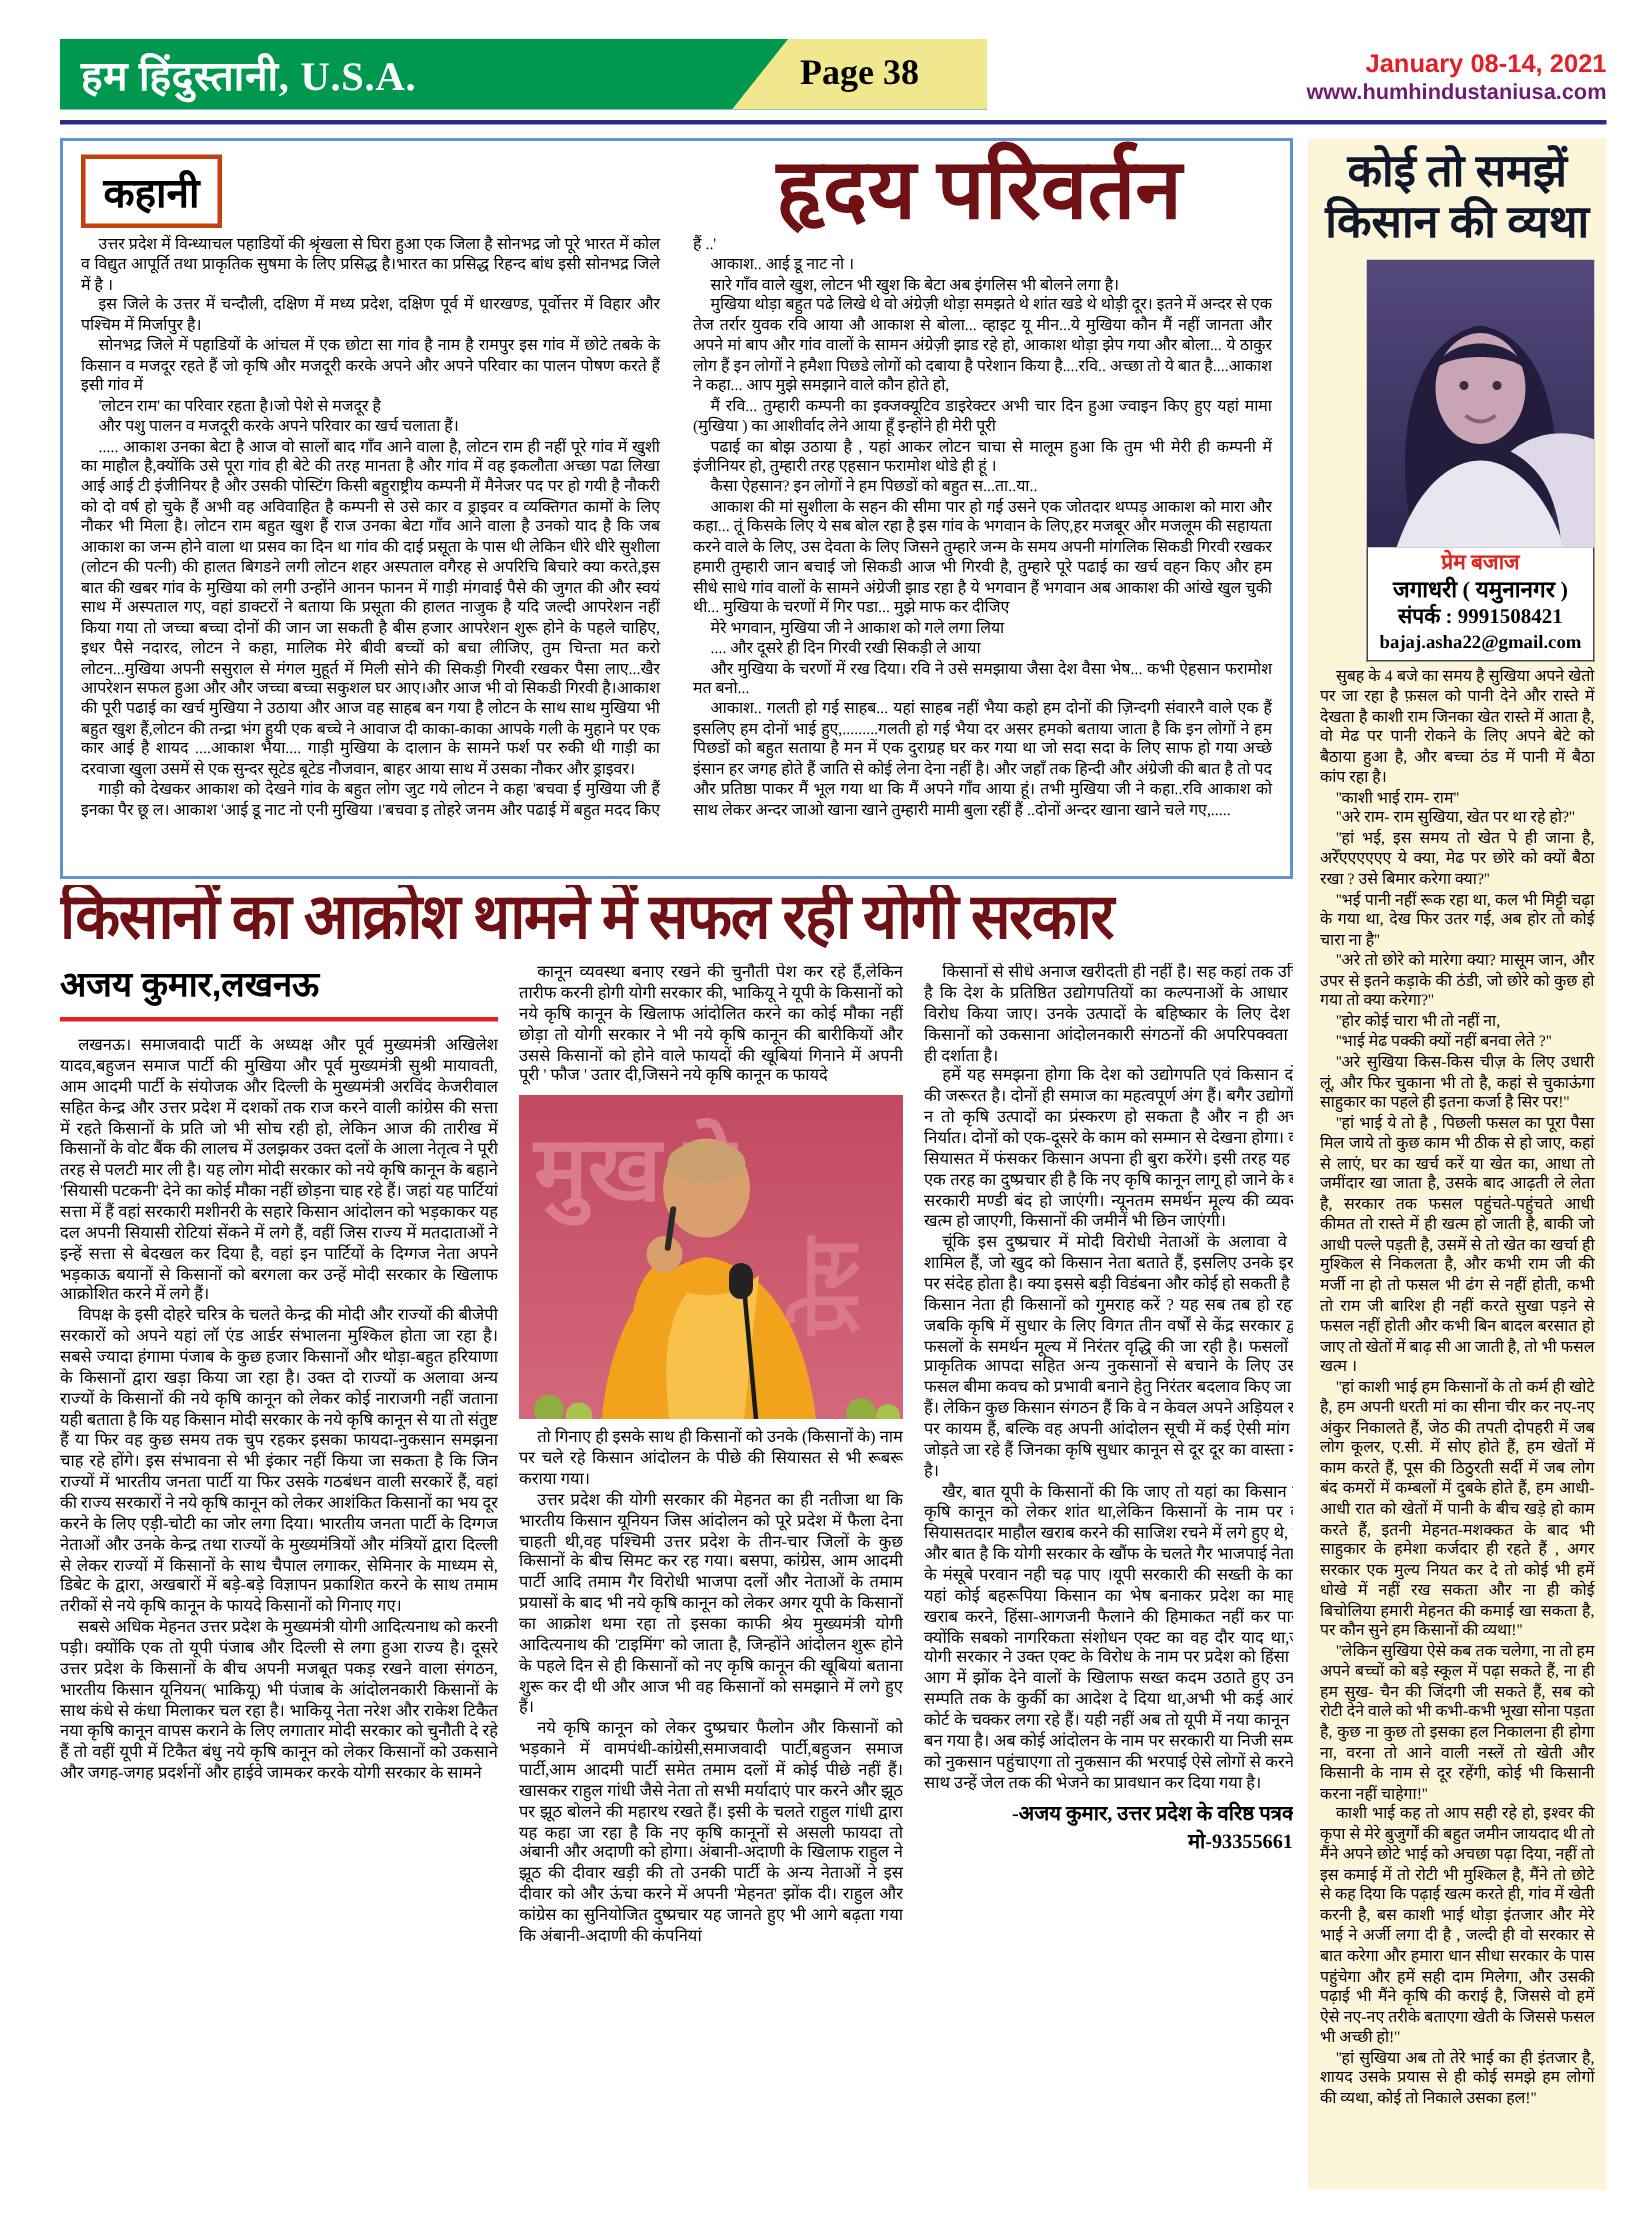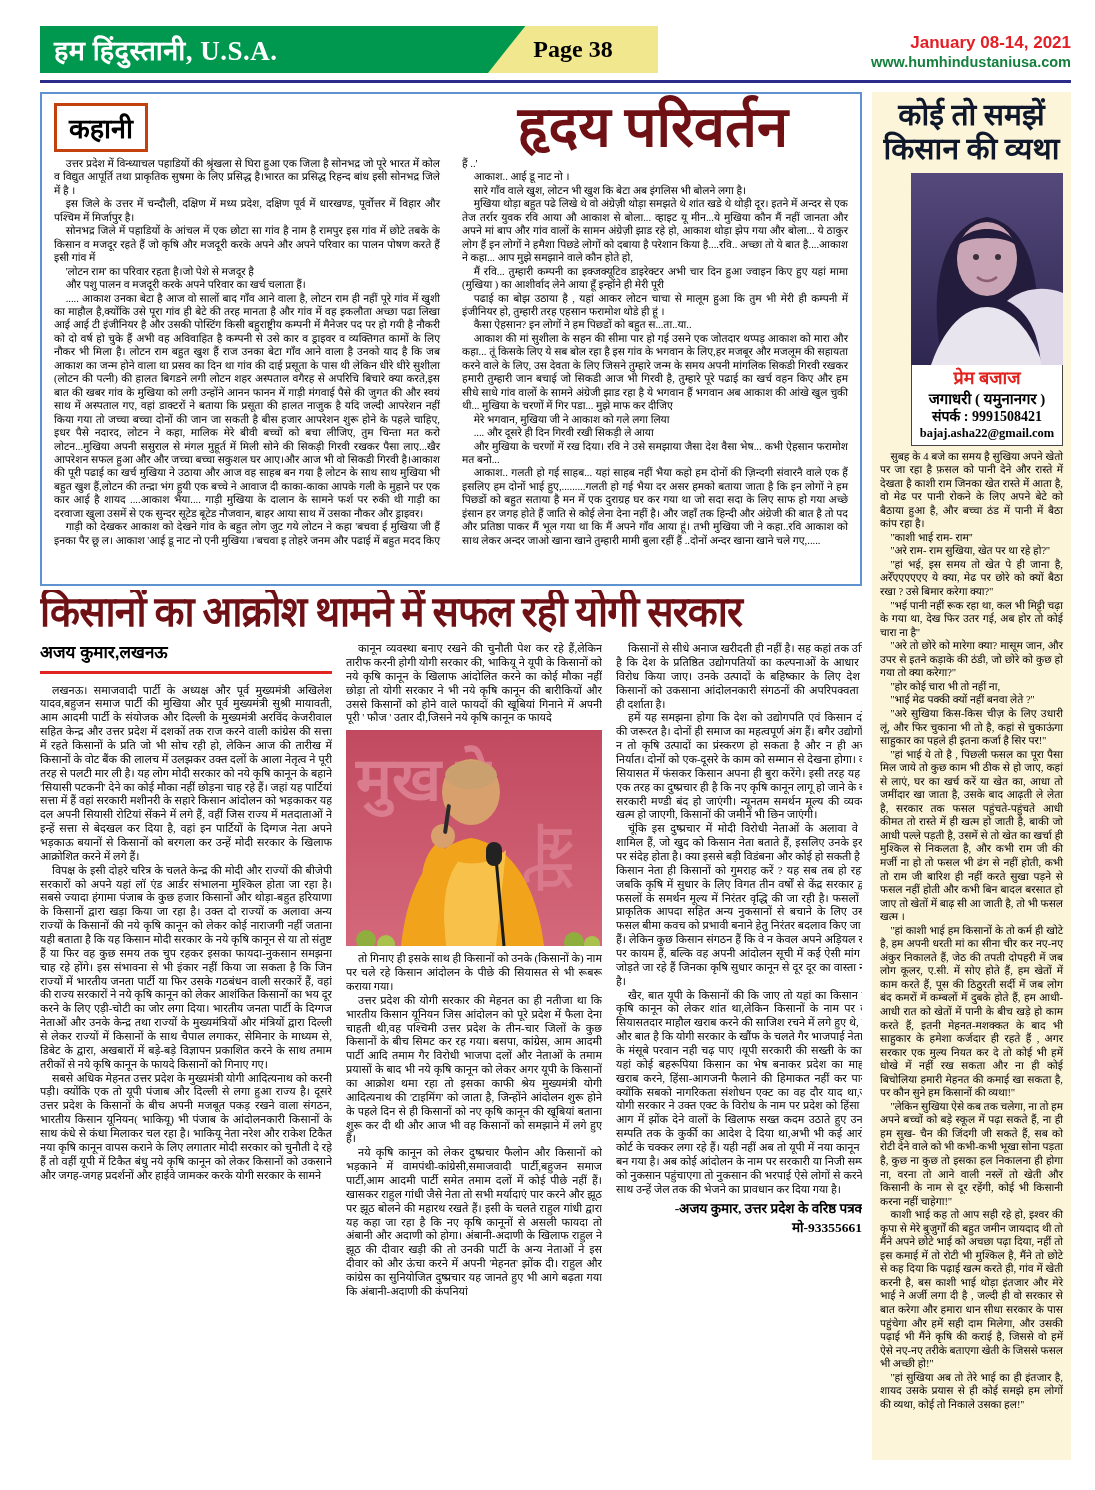--- a/index.html
+++ b/index.html
@@ -8,21 +8,21 @@
 
   
   .masthead-row { display:flex; align-items:flex-end; border-bottom:3px solid #2b2b8c; padding-bottom:7px; }
   .masthead-bar { position:relative; width:618px; height:47px; background:#00984f; display:flex; align-items:center; }
   .masthead-logo { color:#fff; font-weight:bold; font-size:27px; padding-left:14px; letter-spacing:.5px; white-space:nowrap; }
   .masthead-page { position:absolute; right:0; top:0; bottom:0; width:170px; background:#f1e78f;
     clip-path:polygon(22% 0,100% 0,100% 100%,0 100%); display:flex; align-items:center; justify-content:center;
     font-size:24px; font-weight:bold; color:#000; }
   .masthead-right { margin-left:auto; text-align:right; line-height:1.25; padding-bottom:2px; }
   .m-date { color:#e31e25; font-weight:bold; font-size:17px; font-family:"Liberation Sans",sans-serif; }
-  .m-url  { color:#15803d; font-weight:bold; font-size:14.5px; font-family:"Liberation Sans",sans-serif; }
+  .m-url  { color:#701a75; font-weight:bold; font-size:14.5px; font-family:"Liberation Sans",sans-serif; }
 
   
   .content { display:flex; gap:10px; margin-top:9px; }
   .main { width:822px; flex:0 0 822px; }
   .sidebar { flex:1; background:#fdf5da; padding:4px 8px 6px; height:1368px; overflow:hidden; }
 
   
   .story-box { border:2px solid #5f93cf; padding:5px 12px 2px; height:494px; overflow:hidden; margin-bottom:4px; }
   .story-head { display:flex; align-items:center; margin-bottom:2px; }
   .kicker { border:3px solid #c2410c; background:#fff; padding:3px 12px; font-size:27px; font-weight:bold; color:#000; }
@@ -34,33 +34,33 @@
   
   .article-head-wrap { overflow:hidden; width:100%; margin:4px 0 8px; }
   .article-head { display:inline-block; white-space:nowrap; font-size:42px; font-weight:bold; color:#6f1014;
     transform:scaleX(.93); transform-origin:0 50%; letter-spacing:-1px; line-height:1.05; }
   .article-cols { display:flex; gap:14px; height:742px; overflow:hidden; }
   .acol { text-align:justify; font-size:11px; line-height:1.26; color:#000; overflow:hidden; }
   .acol p { text-indent:1.1em; margin:0; }
   .acol1 { width:292px; flex:0 0 292px; }
   .acol2 { width:256px; flex:0 0 256px; }
   .acol3 { width:258px; flex:0 0 258px; }
-  .byline { font-weight:bold; font-size:17px; font-family:"Liberation Sans",sans-serif; }
+  .byline { font-weight:bold; font-size:23px; font-family:"Liberation Sans",sans-serif; }
   .red-rule { height:3px; background:#e02421; margin:7px 0 10px; }
   .photo-frame { margin:5px 0 6px; line-height:0; }
   .credit { text-align:right; font-weight:bold; font-size:13.5px; line-height:1.4; margin-top:4px; }
 
   
   .sb-title { text-align:center; font-weight:bold; font-size:30px; line-height:1.12; color:#0f172a; margin:2px 0 7px; }
   .sb-body { font-size:10.6px; line-height:1.28; text-align:justify; color:#000; }
   .sb-body p { text-indent:1em; }
   .sb-photo { float:right; width:152px; margin:1px 0 4px 6px; }
   .sb-photo svg { display:block; }
   .sb-caption { border:1px solid #444; border-top:none; background:#fff; text-align:center; padding:2px 2px 3px; line-height:1.25; }
-  .cap-name { color:#e0231e; font-weight:bold; font-size:18px; }
+  .cap-name { color:#e0231e; font-weight:bold; font-size:14px; }
   .cap-place { font-size:15px; font-weight:bold; }
   .cap-contact { font-size:14px; font-weight:bold; }
   .cap-email { font-size:12.5px; font-weight:bold; }
 </style>
 </head>
 <body>
 
 <div class="page">
 
   <div class="masthead-row">

